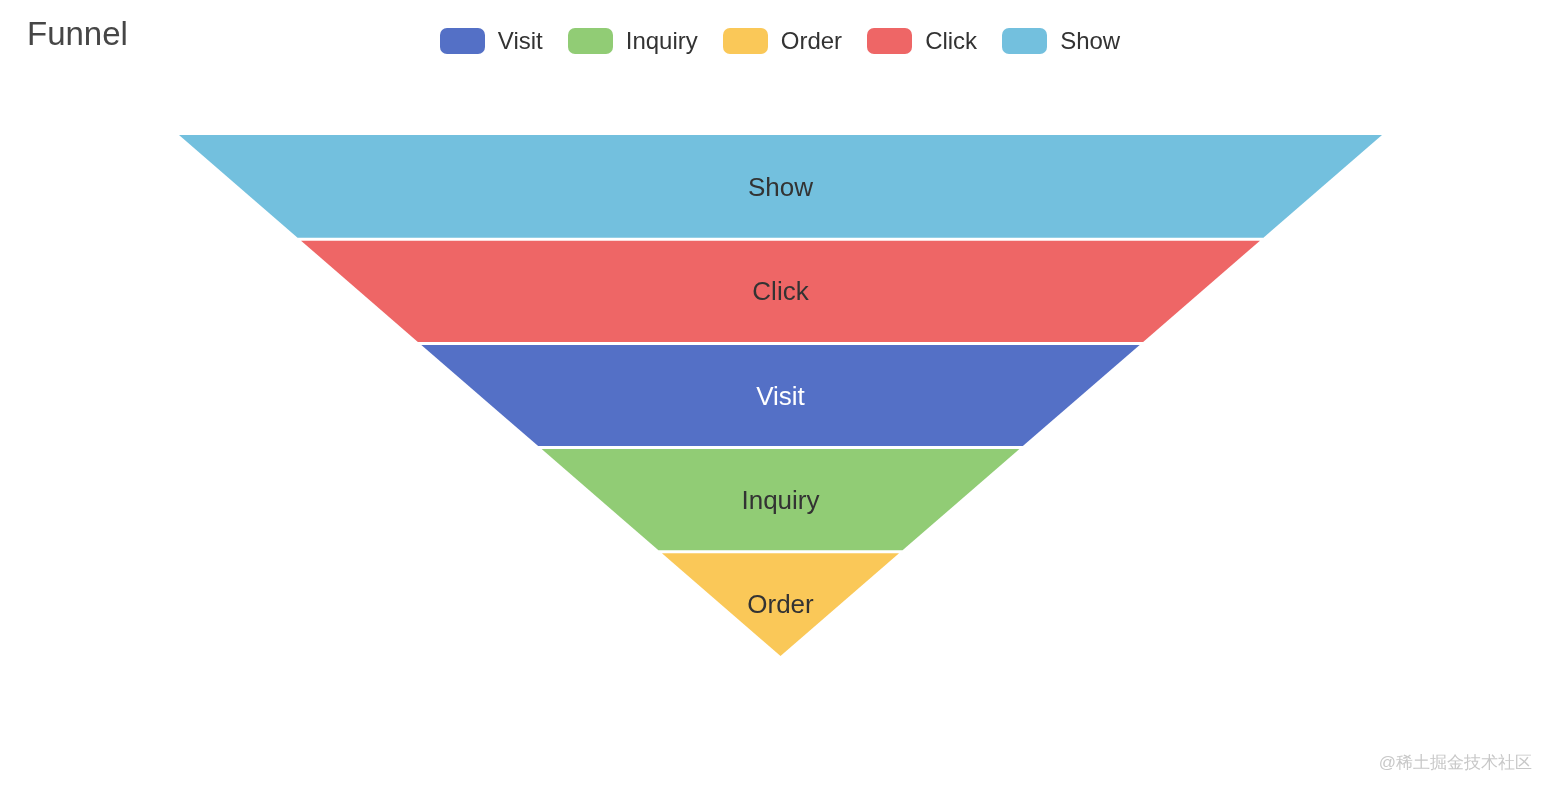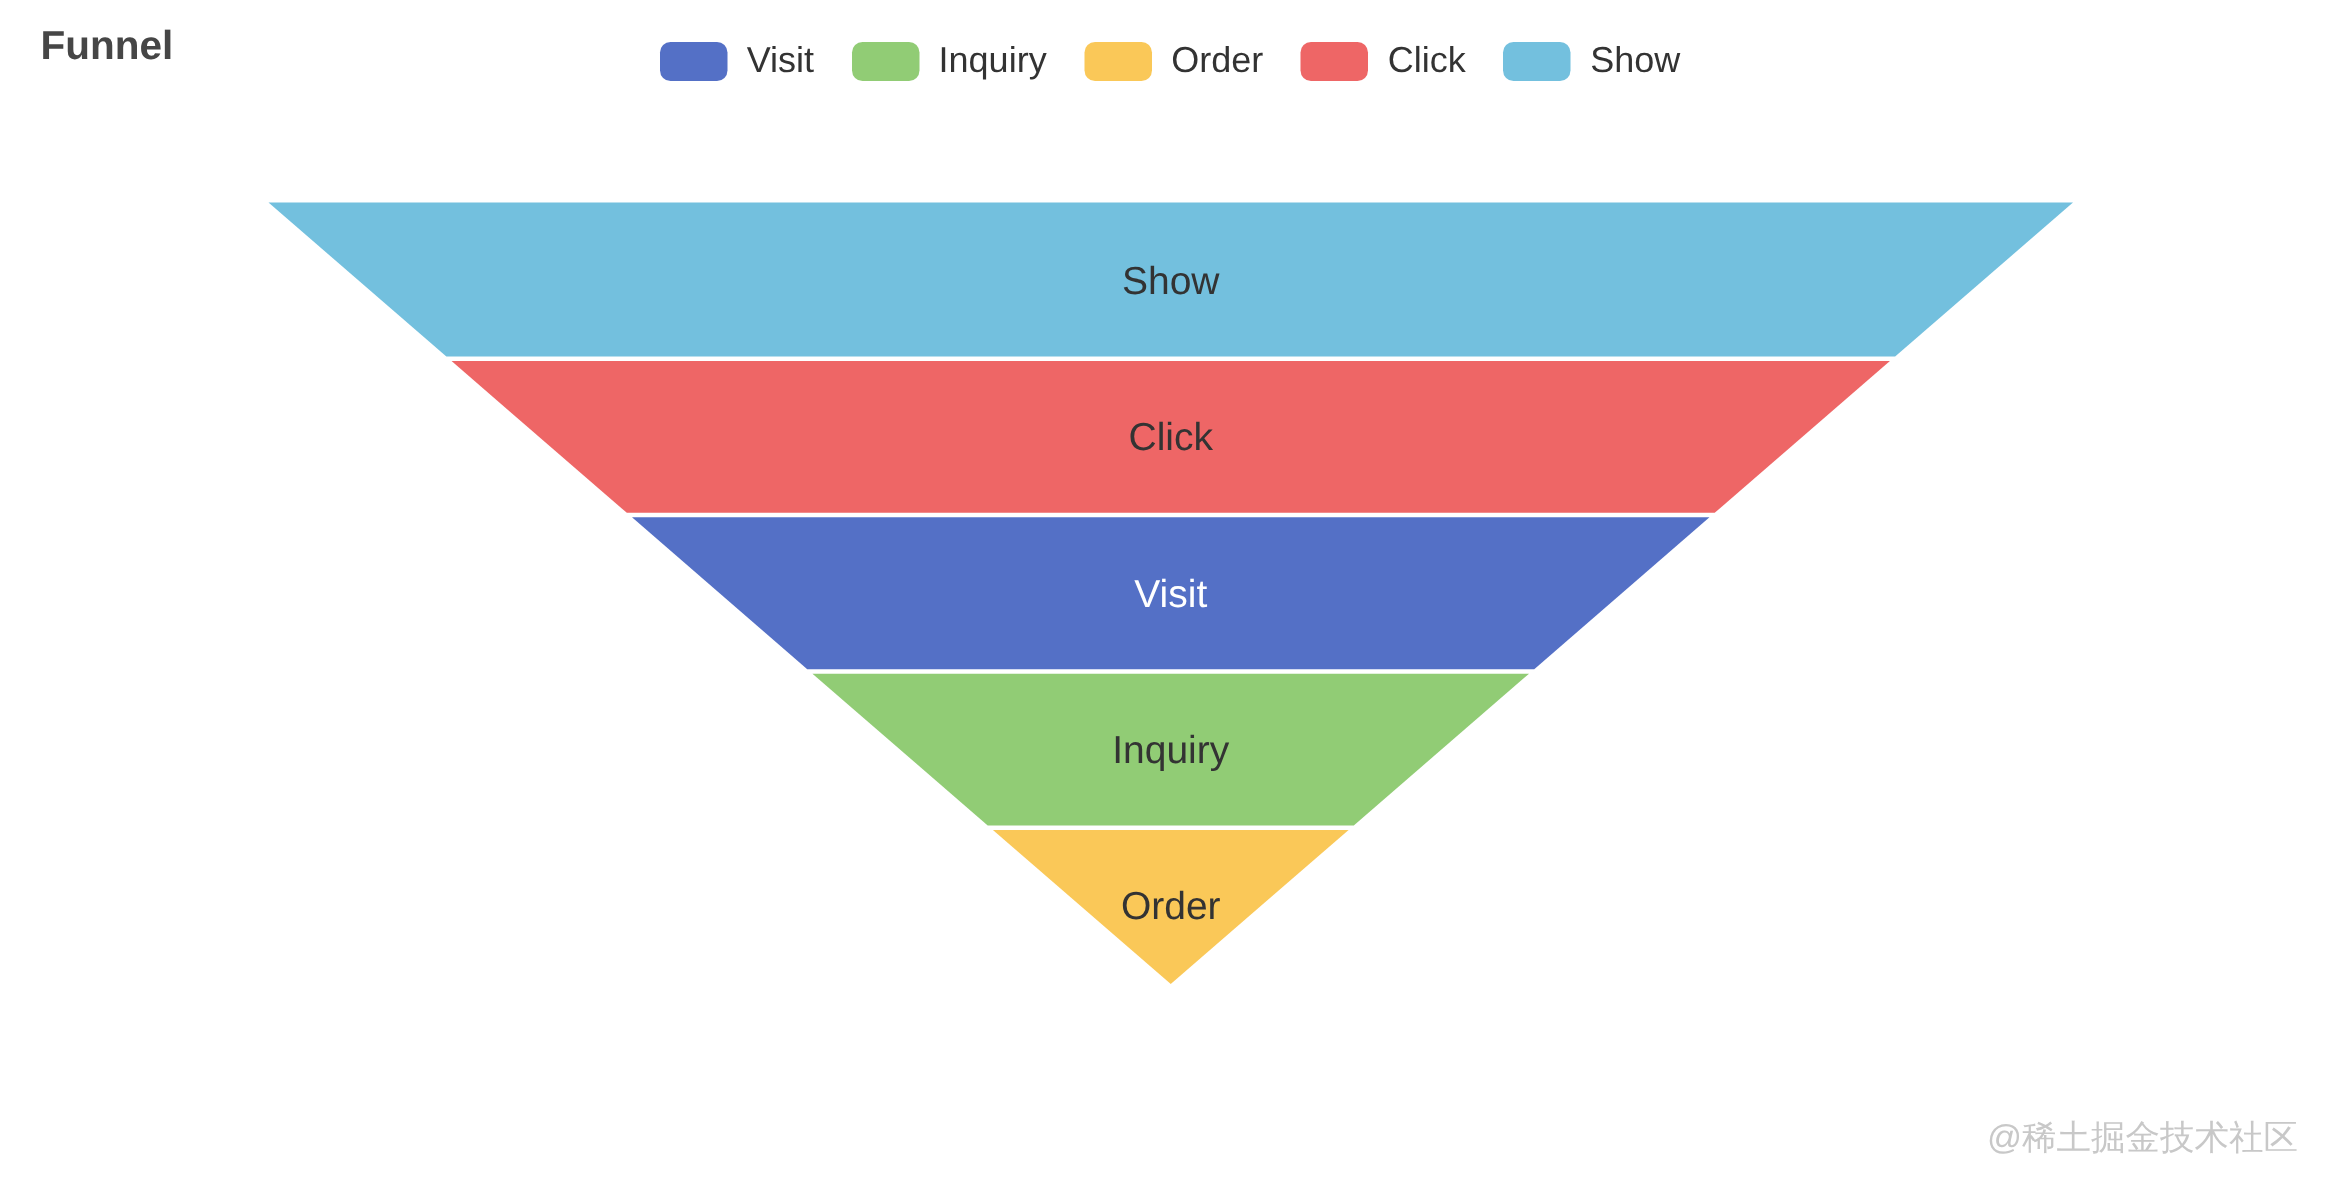--- a/index.html
+++ b/index.html
@@ -7,22 +7,22 @@
   body {
     position: relative;
     background: #ffffff;
     font-family: "Liberation Sans", sans-serif;
     overflow: hidden;
   }
   .chart-title {
     position: absolute;
     left: 27px;
     top: 14px;
-    font-size: 27px;
-    font-weight: bold;
+    font-size: 33px;
+    font-weight: normal;
     color: #464646;
     line-height: 1.2;
   }
   .legend {
     position: absolute;
     top: 28px;
     left: 0;
     width: 100%;
     display: flex;
     justify-content: center;
@@ -54,21 +54,21 @@
     display: block;
   }
   #funnel-svg text {
     font-family: "Liberation Sans", sans-serif;
     font-size: 26px;
   }
   .watermark {
     position: absolute;
     right: 28px;
     bottom: 20px;
-    font-size: 23px;
+    font-size: 17px;
     color: #c8c8c8;
   }
 </style>
 </head>
 <body>
 
 <div class="chart-title">Funnel</div>
 
 <div class="legend">
   <div class="legend-item">

